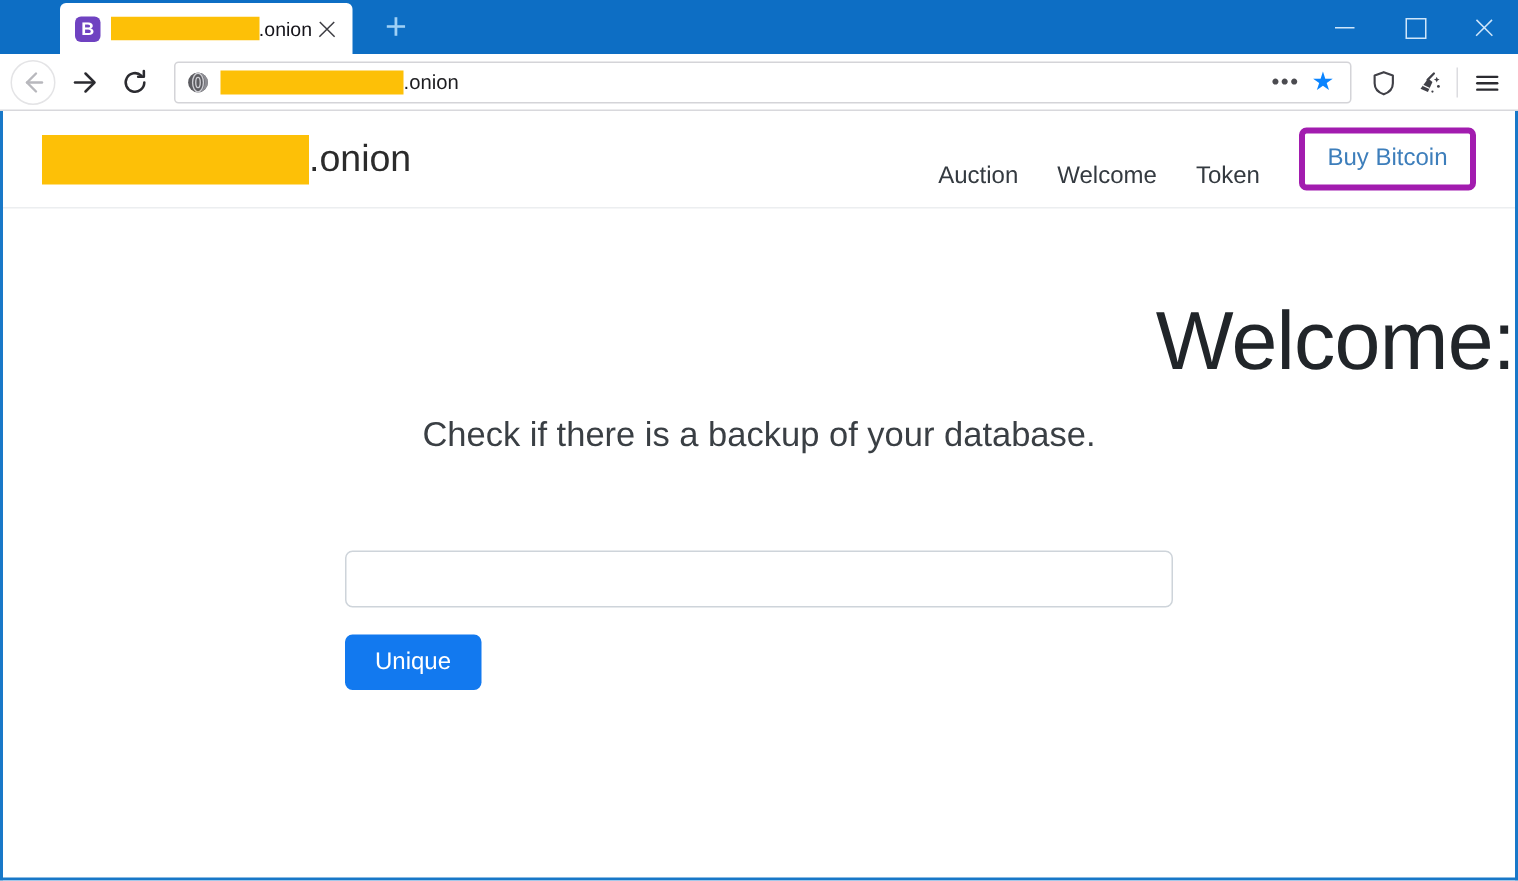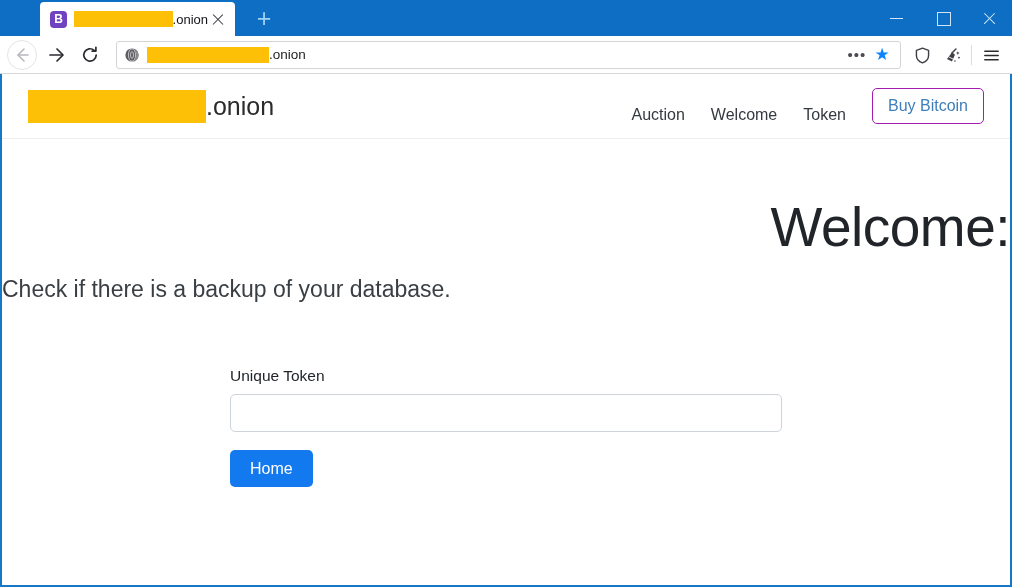--- a/index.html
+++ b/index.html
@@ -236,39 +236,40 @@
   .nav-link {
     font-size: 16px;
     color: #343a40;
     margin-left: 26px;
     text-decoration: none;
   }
   .buy-btn {
     margin-left: 26px;
     font-size: 16px;
     color: #3d7ebb;
-    border: 1px solid #a21caf;
+    border: 4px solid #a21caf;
     border-radius: 5px;
     padding: 8px 15px;
     background: #ffffff;
     font-family: "Liberation Sans", sans-serif;
     line-height: 1.1;
   }
 
   .content { flex: 1; padding-top: 58px; }
 
   .welcome {
     text-align: right;
     font-size: 55px;
     font-weight: 300;
     color: #212529;
     letter-spacing: -0.5px;
     line-height: 1.1;
   }
   .subtitle {
+    text-align: center;
     font-size: 23px;
     font-weight: 400;
     color: #3a3f44;
     margin-top: 18px;
   }
 
   .form-wrap {
     width: 552px;
     margin: 0 auto;
     padding-top: 64px;
@@ -409,20 +410,19 @@
         <a class="nav-link" href="#">Token</a>
         <button class="buy-btn">Buy Bitcoin</button>
       </div>
     </div>
 
     <div class="content">
       <h1 class="welcome">Welcome:</h1>
       <p class="subtitle">Check if there is a backup of your database.</p>
 
       <div class="form-wrap">
-        <label class="field-label">Unique Token</label>
         <input class="token-input" type="text" placeholder="" style="">
-        <button class="check-btn">Home</button>
+        <button class="check-btn">Unique</button>
       </div>
     </div>
 
   </div>
 </div>
 
 </body></html>

